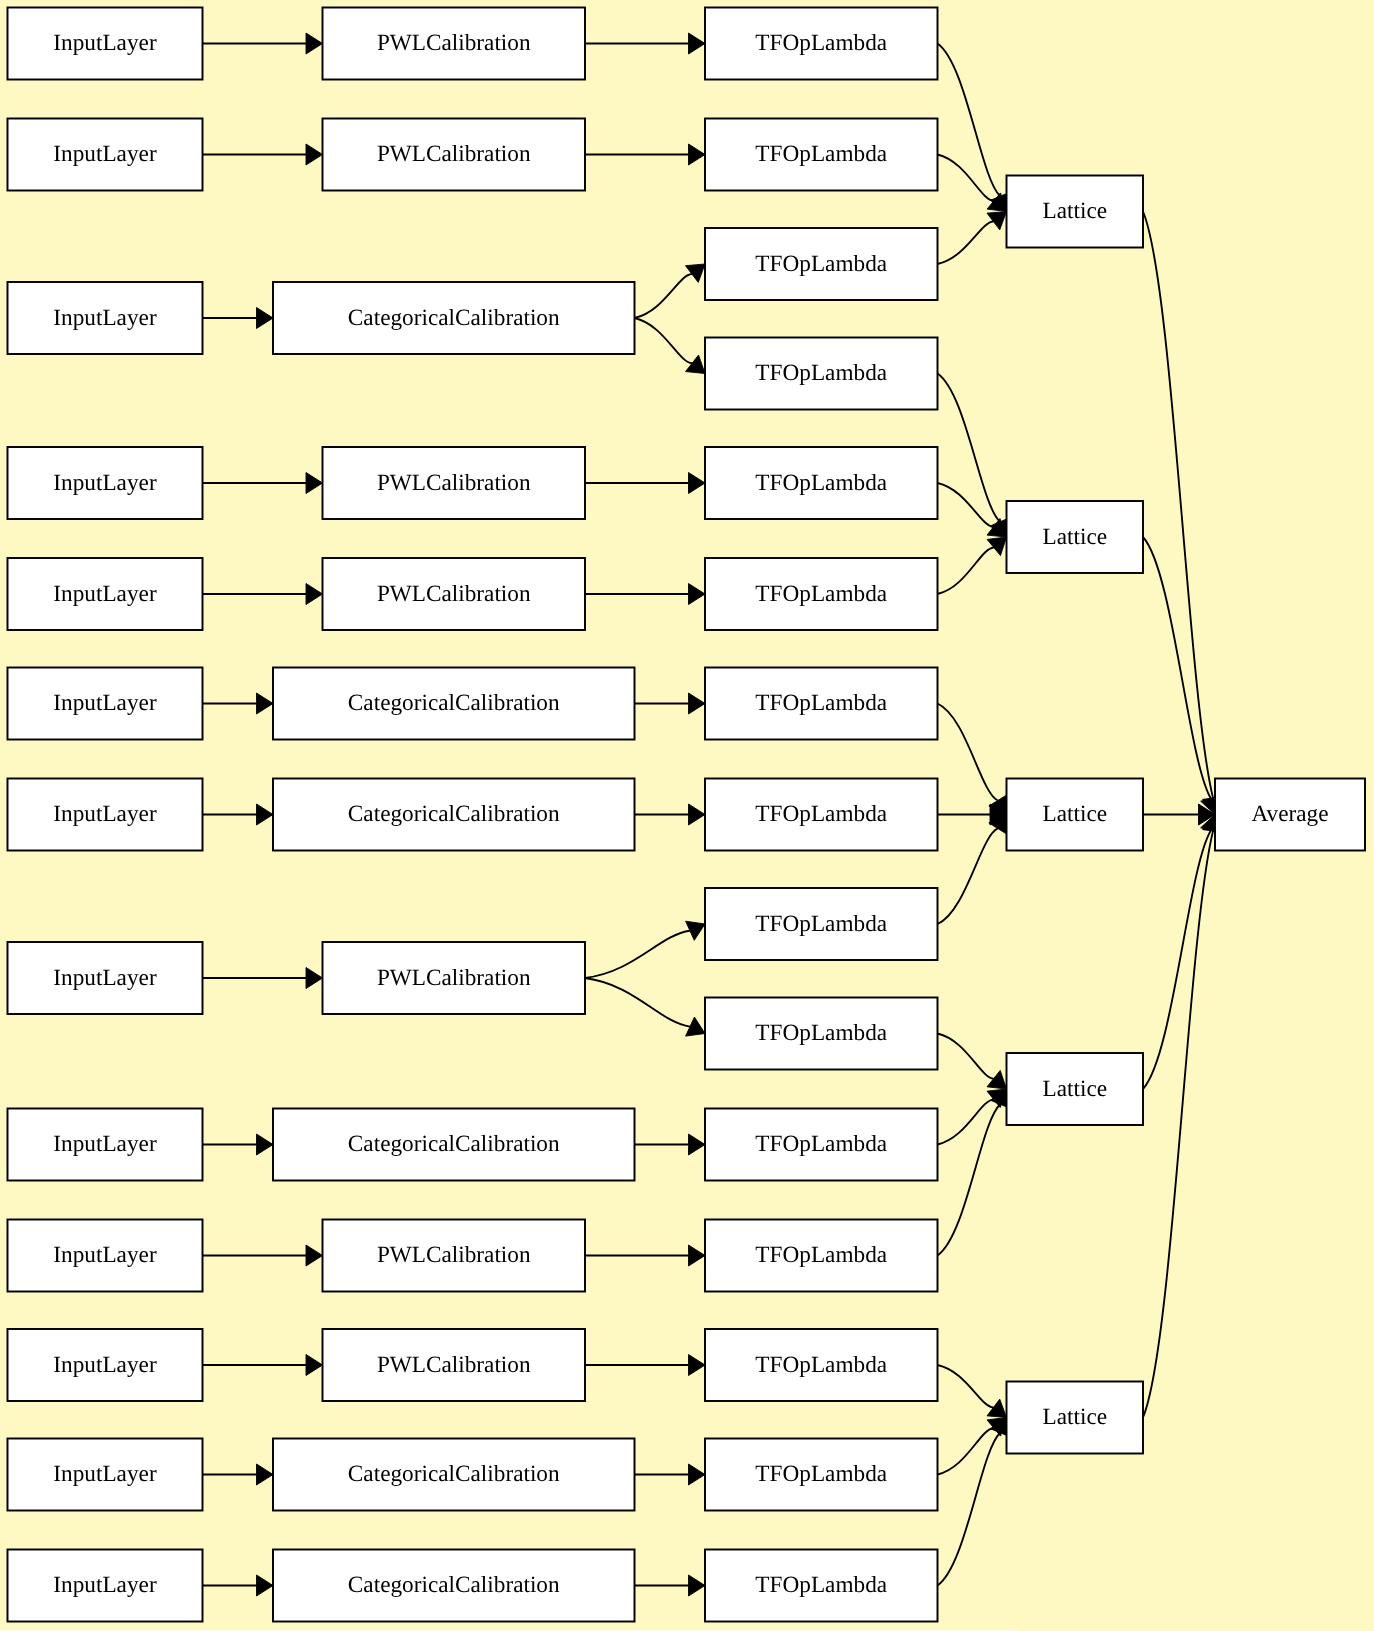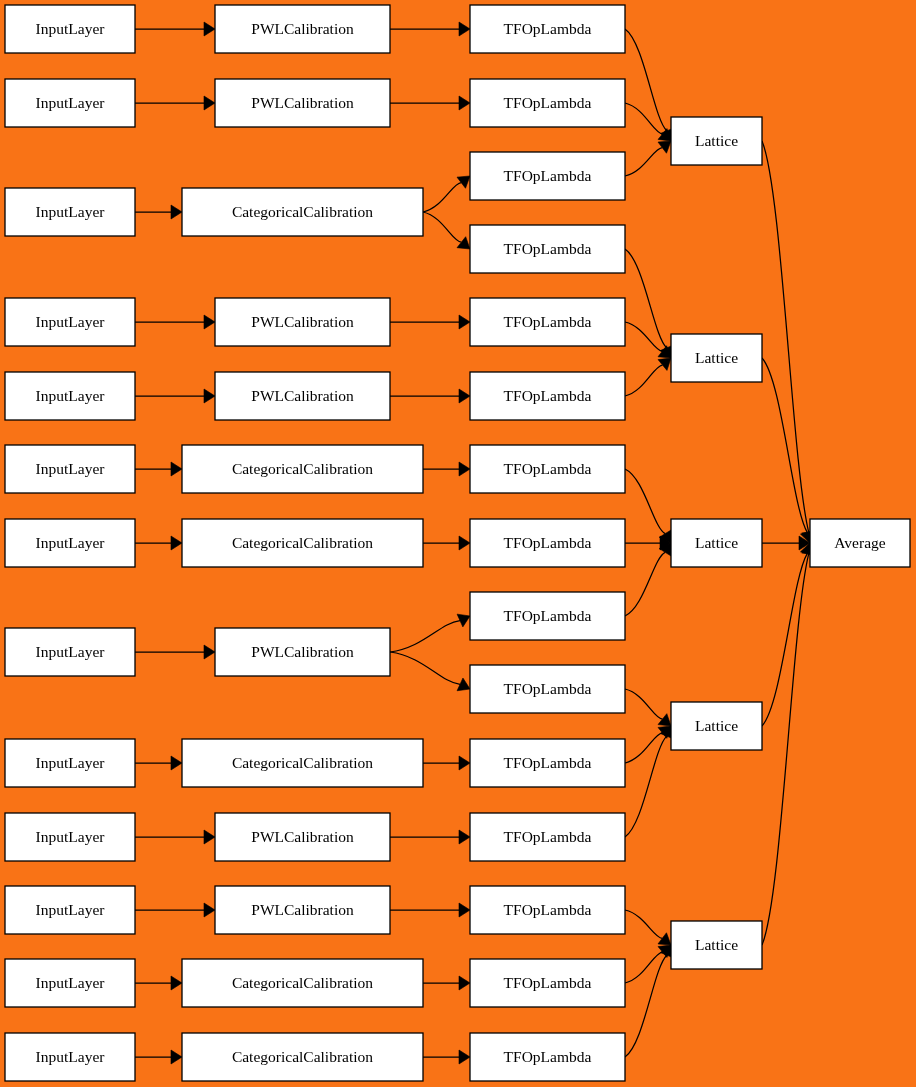--- a/index.html
+++ b/index.html
@@ -4,21 +4,21 @@
 <style>
   html, body {
     margin: 0;
     padding: 0;
     background: #ffffff;
   }
   #diagram-root {
     position: relative;
     width: 916px;
     height: 1087px;
-    background: #f97316;
+    background: #fef9c3;
     font-family: "Liberation Serif", "DejaVu Serif", serif;
   }
   svg#graph {
     display: block;
     width: 916px;
     height: 1087px;
   }
   .node-box {
     fill: #ffffff;
     stroke: #000000;

